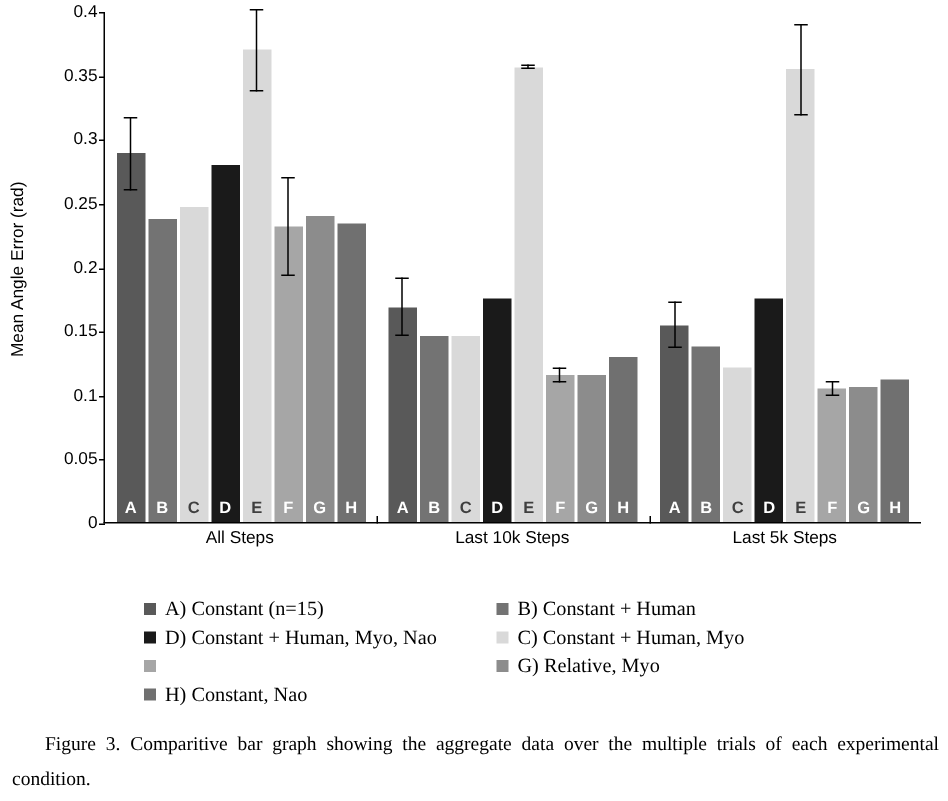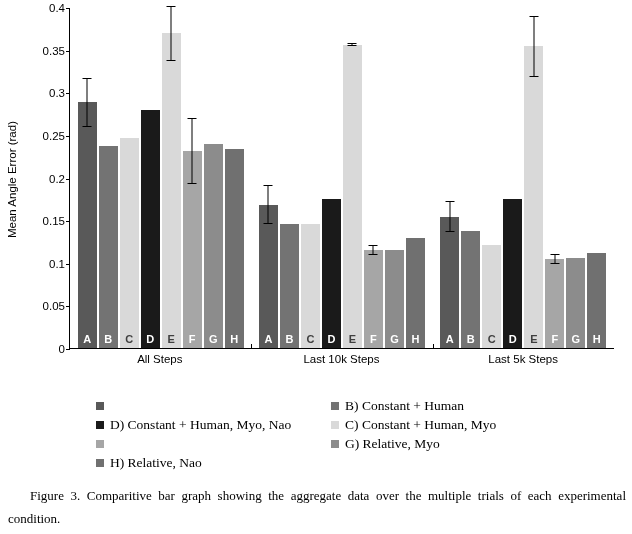--- a/index.html
+++ b/index.html
@@ -344,20 +344,21 @@
     <div id="xlabels">
         <div class="xlabel" style="left: 69px; width: 181.667px;">All Steps</div>
         <div class="xlabel" style="left: 250.667px; width: 181.667px;">Last 10k Steps</div>
         <div class="xlabel" style="left: 432.333px; width: 181.667px;">Last 5k Steps</div>
       </div>
   </div>
 
   <div class="legend" id="legend">
       <div class="legend-item">
         <span class="swatch" style="background: rgb(89, 89, 89);"></span>
+        <span>A) Constant (n=15)</span>
       </div>
       <div class="legend-item">
         <span class="swatch" style="background: rgb(115, 115, 115);"></span>
         <span>B) Constant + Human</span>
       </div>
       <div class="legend-item">
         <span class="swatch" style="background: rgb(26, 26, 26);"></span>
         <span>D) Constant + Human, Myo, Nao</span>
       </div>
       <div class="legend-item">
@@ -366,21 +367,21 @@
       </div>
       <div class="legend-item">
         <span class="swatch" style="background: rgb(166, 166, 166);"></span>
       </div>
       <div class="legend-item">
         <span class="swatch" style="background: rgb(140, 140, 140);"></span>
         <span>G) Relative, Myo</span>
       </div>
       <div class="legend-item">
         <span class="swatch" style="background: rgb(112, 112, 112);"></span>
-        <span>H) Relative, Nao</span>
+        <span>H) Constant, Nao</span>
       </div>
     </div>
 
   <div class="caption">
     <span class="lead">Figure 3. Comparitive bar graph showing the aggregate</span>
     <span>data over the multiple trials of each experimental condition.</span>
   </div>
 
 </div>
 

